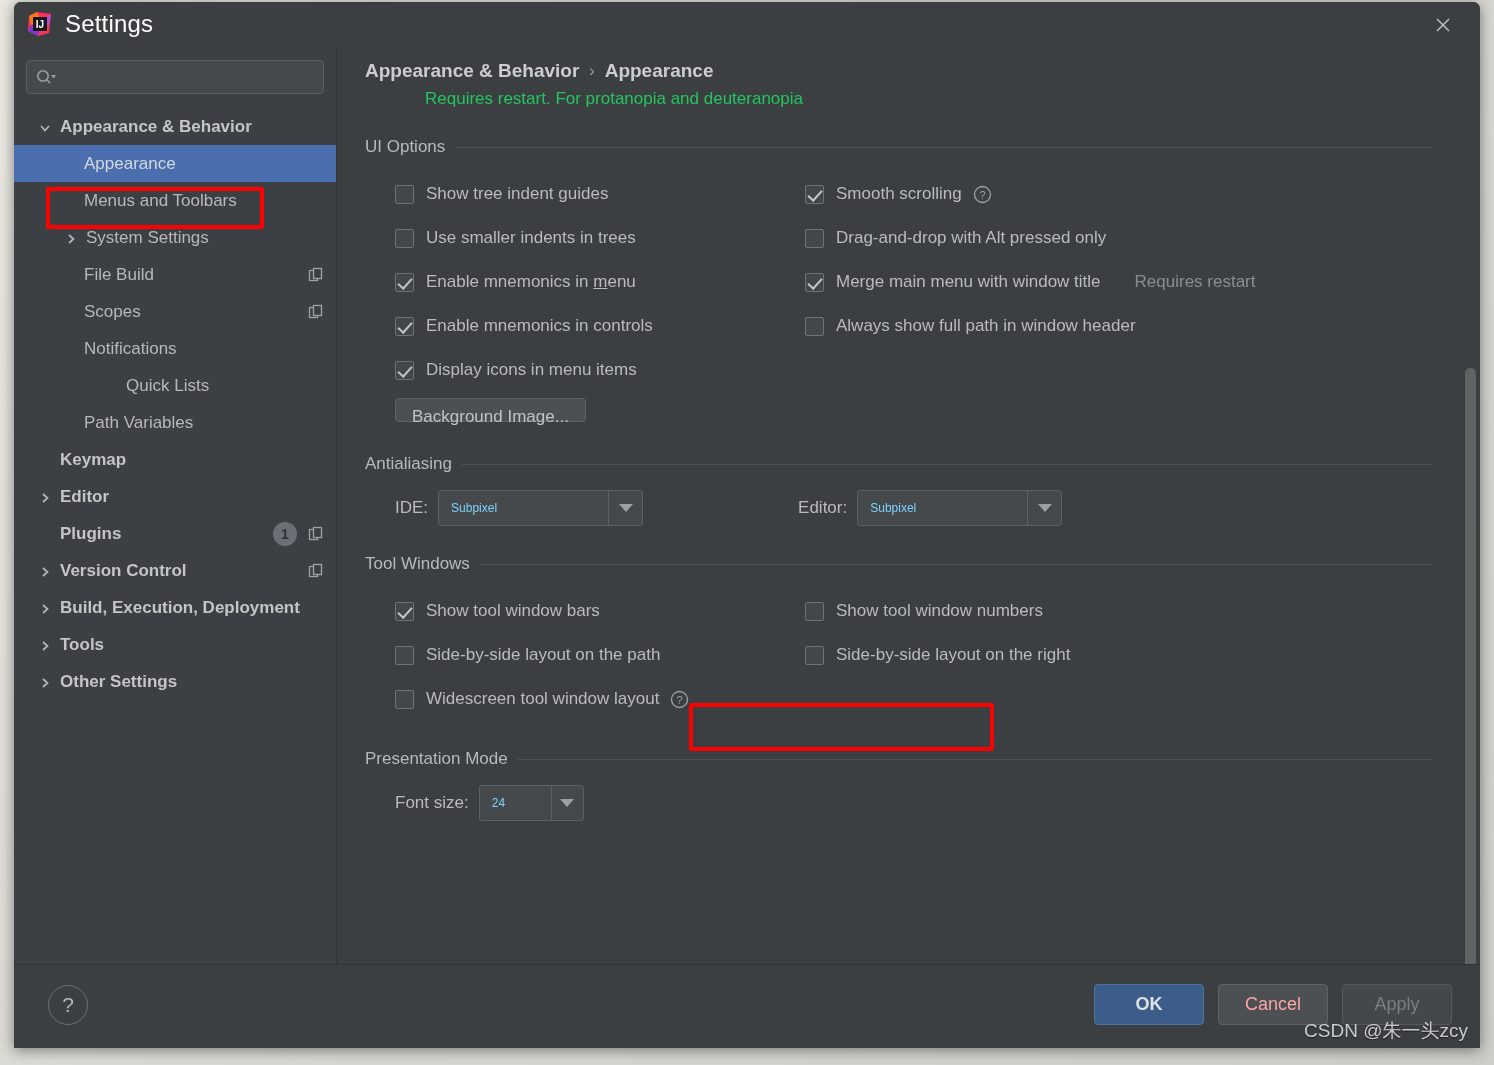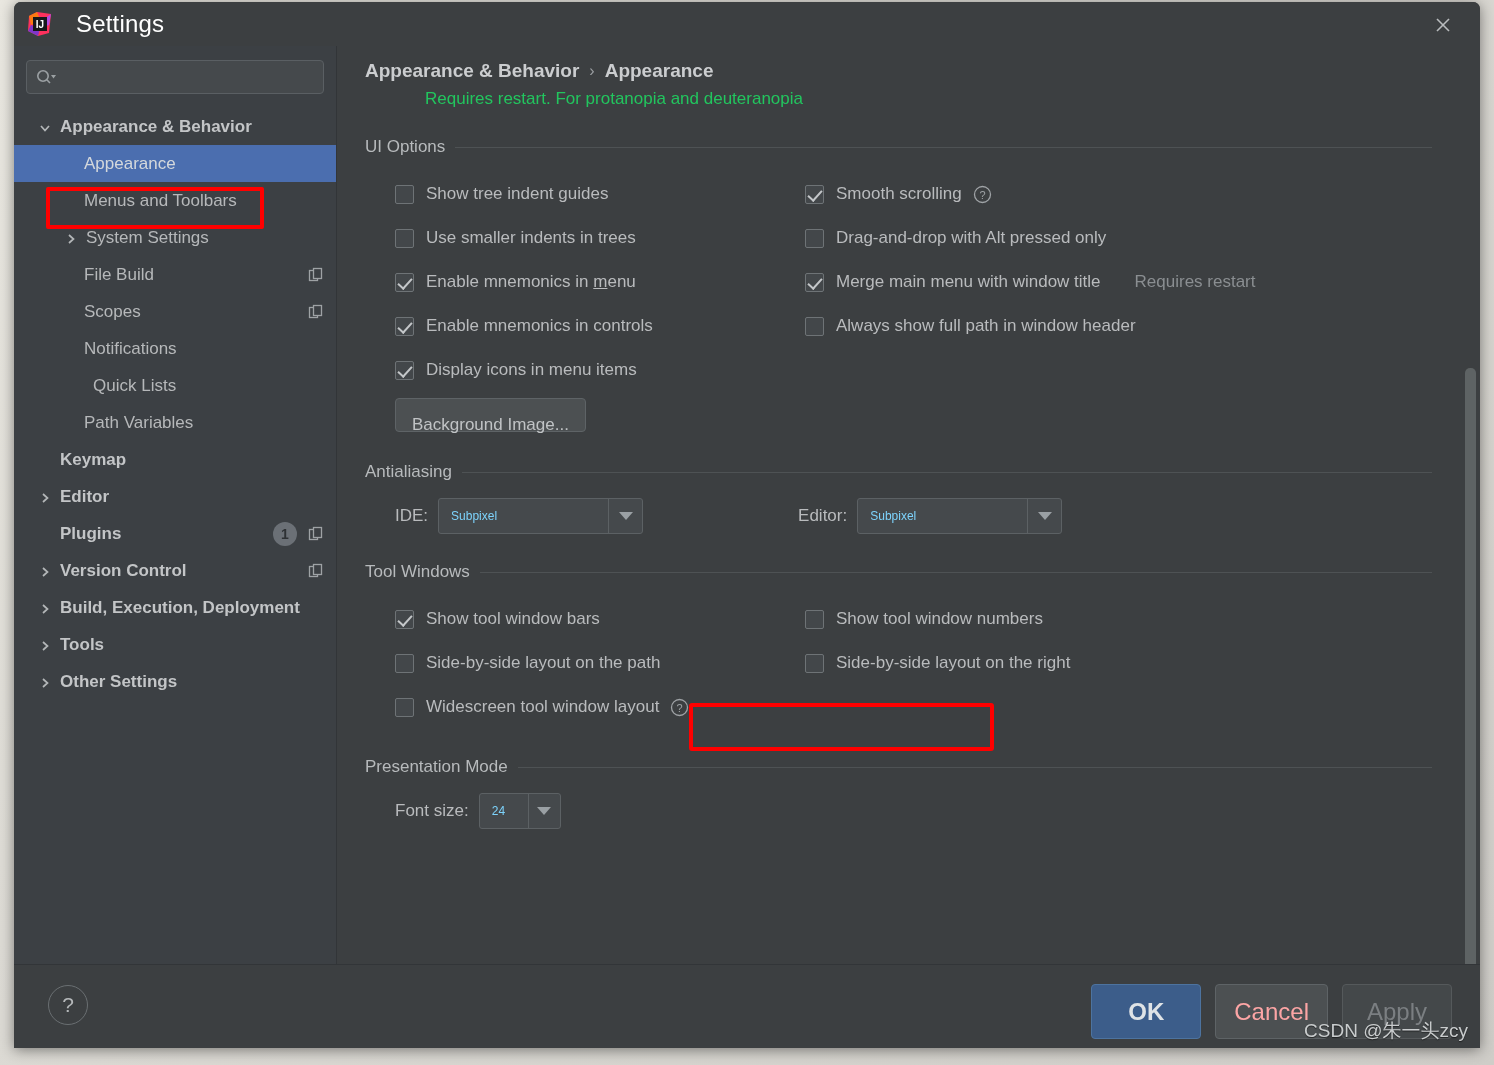--- a/index.html
+++ b/index.html
@@ -23,21 +23,21 @@
     background: #3c3f41;
     border-radius: 7px 7px 0 0;
     box-shadow: 0 2px 14px rgba(0,0,0,.45);
     overflow: hidden;
   }
 
   
   .titlebar {
     position: absolute; left: 0; top: 0; right: 0; height: 44px;
     background: #3c3f41;
-    display: flex; align-items: center; gap: 11px;
+    display: flex; align-items: center;
   }
   .app-icon {
     width: 26px; height: 26px; margin-left: 13px; margin-right: 12px;
     position: relative; flex: none;
   }
   .app-icon svg { display: block; }
   .title-text {
     color: #ffffff; font-size: 24px; letter-spacing: .2px;
   }
   .close-btn {
@@ -170,21 +170,21 @@
   .opt .lbl u { text-decoration: underline; }
   .help-circle {
     width: 19px; height: 19px; margin-left: 11px; flex: none;
   }
   .note-inline {
     margin-left: 34px; color: #8a8e91; font-size: 17px;
   }
 
   .btn-secondary {
     margin-top: 6px; margin-left: 30px;
-    height: 24px; padding: 16px 16px;
+    height: 24px; padding: 8px 16px;
     background: #4c5052; border: 1px solid #5e6366; border-radius: 4px;
     color: #c0c3c5; font-size: 17px; cursor: pointer;
     font-family: "Liberation Sans", sans-serif;
   }
   .field-label { color: #b9bbbd; font-size: 17px; margin-right: 10px; }
   .combo {
     height: 36px; background: #45494c;
     border: 1px solid #5c6164; border-radius: 3px;
     display: flex; align-items: center; cursor: pointer;
   }
@@ -197,21 +197,21 @@
     border-left: 1px solid #5c6164;
   }
   .caret-down {
     width: 0; height: 0;
     border-left: 7px solid transparent;
     border-right: 7px solid transparent;
     border-top: 8px solid #9aa0a4;
   }
   .combo.ide { width: 205px; }
   .combo.editor { width: 205px; }
-  .combo.fontsize { width: 82px; }
+  .combo.fontsize { width: 105px; }
   .combo.fontsize .arrow-btn { width: 32px; }
 
   .aa-row { display: flex; align-items: center; margin-top: 16px; margin-left: 30px; }
   .aa-gap { width: 155px; }
 
   
   .hl-toolbar {
     position: absolute;
     left: 352px; top: 657px; width: 305px; height: 48px;
     border: 4px solid #ff0000; border-radius: 3px;
@@ -239,22 +239,22 @@
     border: 1px solid #6a6f72;
     color: #b5b8ba; font-size: 21px;
     display: flex; align-items: center; justify-content: center;
     cursor: pointer;
   }
   .btns {
     position: absolute; right: 28px; top: 19px;
     display: flex; gap: 14px;
   }
   .btn {
-    height: 55px; min-width: 110px; padding: 0 18px;
-    border-radius: 4px; font-size: 24px;
+    height: 41px; min-width: 110px; padding: 0 18px;
+    border-radius: 4px; font-size: 18px;
     display: flex; align-items: center; justify-content: center;
     cursor: pointer; font-family: "Liberation Sans", sans-serif;
   }
   .btn.ok { background: #3c5d8a; border: 1px solid #4d739f; color: #dfe3e6; font-weight: bold; }
   .btn.cancel { background: #4c5052; border: 1px solid #5e6366; color: #fca5a5; }
   .btn.apply { background: #44484a; border: 1px solid #55595b; color: #7b7f82; }
 
   .watermark {
     position: absolute; right: 12px; bottom: 4px;
     color: #c9cccd; font-size: 19px;
@@ -356,21 +356,21 @@
               </svg>
             </span>
           </span>
         </div>
 
         <div class="tree-row">
           <span class="label" style="margin-left:70px">Notifications</span>
         </div>
 
         <div class="tree-row">
-          <span class="label" style="margin-left:79px">Quick Lists</span>
+          <span class="label" style="margin-left:112px">Quick Lists</span>
         </div>
 
         <div class="tree-row">
           <span class="label" style="margin-left:70px">Path Variables</span>
         </div>
 
         <div class="tree-row bold">
           <span class="arrow spacer"></span>
           <span class="label">Keymap</span>
         </div>

